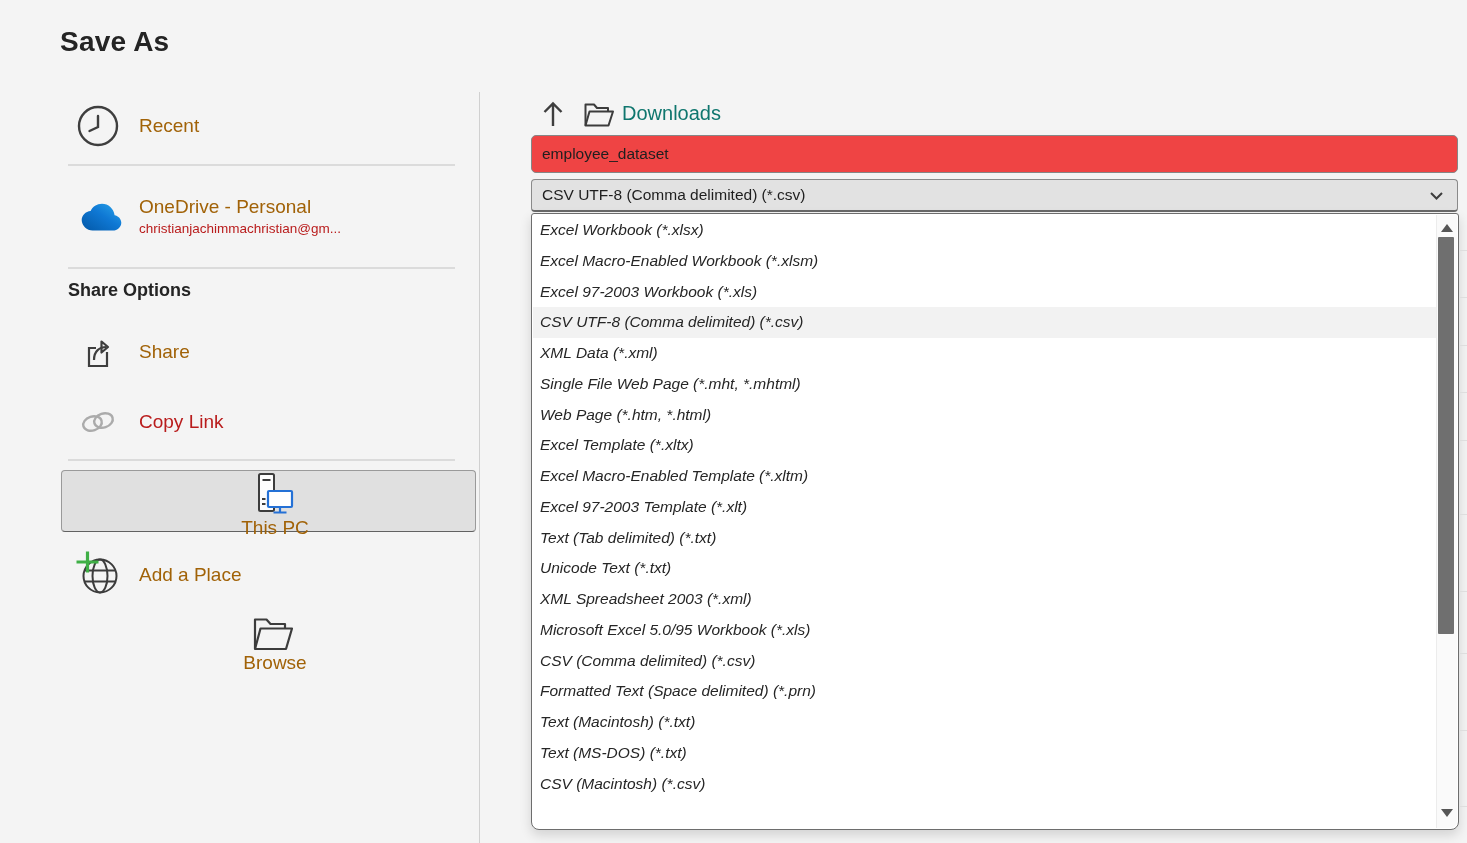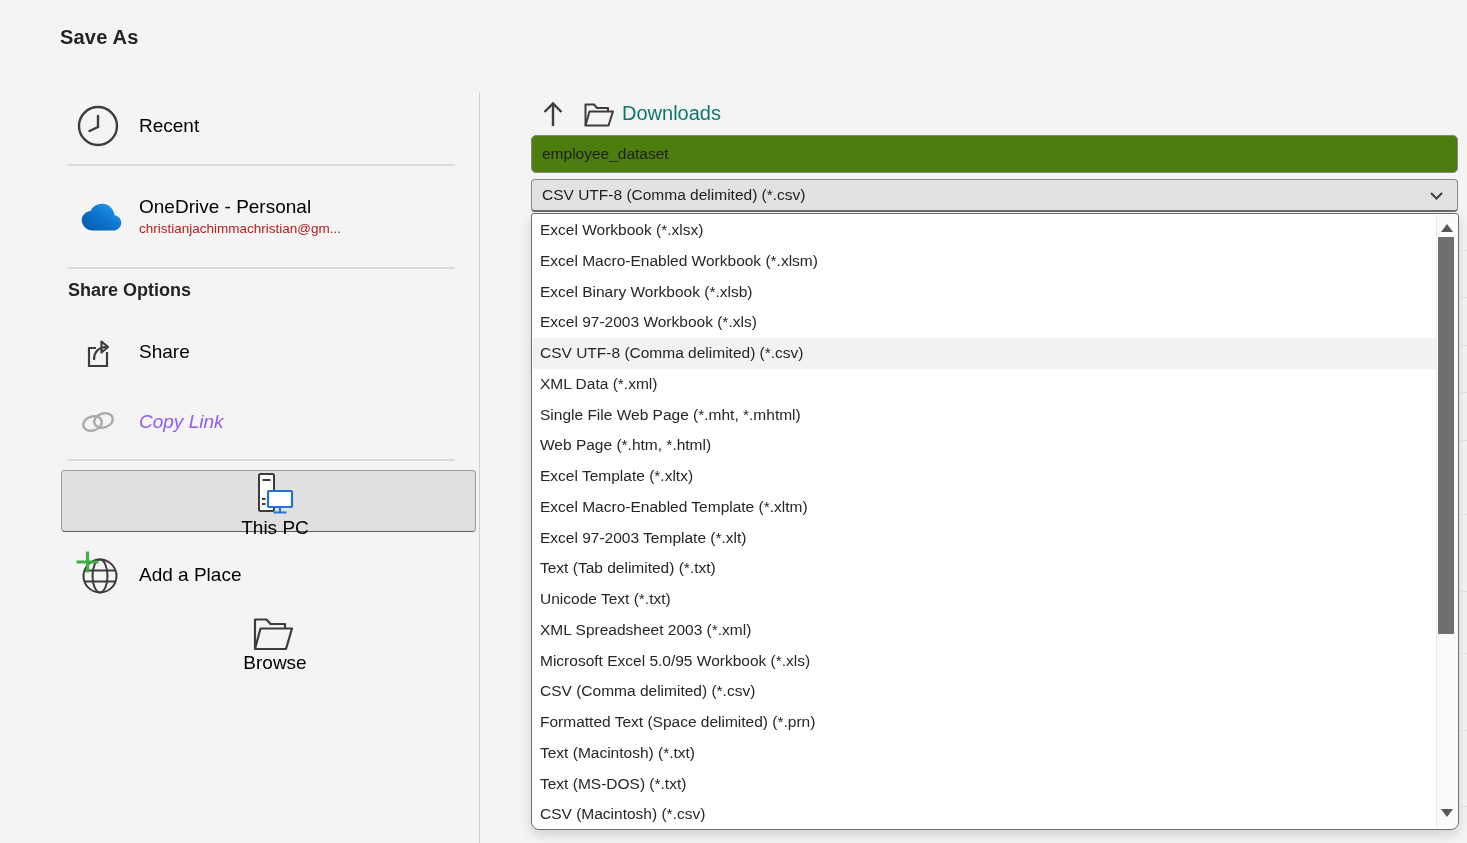--- a/index.html
+++ b/index.html
@@ -5,54 +5,55 @@
   html,body{margin:0;padding:0;}
   body{
     width:1467px;height:843px;position:relative;overflow:hidden;
     background:#f4f4f4;
     font-family:"Liberation Sans", sans-serif;
     -webkit-font-smoothing:antialiased;
   }
   .abs{position:absolute;}
 
   
-  .page-title{left:60px;top:26px;font-size:20px;font-weight:700;color:#242424;letter-spacing:.2px;}
+  .page-title{left:60px;top:26px;font-size:28px;font-weight:700;color:#242424;letter-spacing:.2px;}
   .v-divider{left:479px;top:92px;bottom:0;width:1px;background:#d0d0d0;}
   .h-sep{left:68px;width:387px;height:2px;background:#dbdbdb;}
 
   .side-item{position:absolute;left:61px;width:415px;height:60px;display:flex;align-items:center;cursor:pointer;box-sizing:border-box;}
   .side-item .ic{width:56px;margin-left:9px;display:flex;justify-content:center;align-items:center;flex:none;}
-  .side-item .lbl{margin-left:13px;font-size:19px;color:#000000;}
+  .side-item .lbl{margin-left:13px;font-size:19px;color:#a16207;}
   .side-item.selected{background:#e0e0e0;border:1px solid #9a9a9a;border-bottom-color:#616161;border-radius:4px;flex-direction:column;}
-  .side-item.disabled .lbl{color:#8b5cf6;font-style:italic;}
+  .side-item.disabled .lbl{color:#b91c1c;}
   .two-line .txt{margin-left:13px;display:flex;flex-direction:column;}
   .two-line .lbl{margin-left:0;}
   .two-line .sub{font-size:13.5px;color:#b91c1c;margin-top:3px;}
   .heading{left:68px;top:280px;font-size:18px;font-weight:700;color:#242424;}
 
   
   .crumb-label{left:622px;top:102px;font-size:20px;color:#0f766e;}
   .filename{
     left:531px;top:135px;width:927px;height:38px;box-sizing:border-box;
-    background:#4d7c0f;border:1px solid #868686;border-radius:5px;
+    background:#ef4444;border:1px solid #868686;border-radius:5px;
     font-family:"Liberation Sans",sans-serif;font-size:15.5px;color:#1f1f1f;
     padding:0 10px;outline:none;
   }
   .filetype{
     left:531px;top:179px;width:927px;height:33px;box-sizing:border-box;
     background:#e2e2e2;border:1px solid #8a8a8a;border-bottom:2px solid #696969;border-radius:4px;
     display:flex;align-items:center;font-size:15.5px;color:#1e1e1e;
     padding-left:10px;cursor:pointer;
   }
   .filetype .chev{position:absolute;right:13px;top:11px;}
 
   .popup{
     left:531px;top:213px;width:928px;height:617px;box-sizing:border-box;
     background:#fff;border:1px solid #6d6d6d;border-radius:3px 3px 8px 8px;
     box-shadow:0 5px 12px rgba(0,0,0,.14);
+    font-style:italic;
   }
   .popup-items{position:absolute;left:1px;top:1px;right:21px;bottom:1px;overflow:hidden;}
   .dd-item{
     height:30.75px;line-height:30.75px;padding-left:7px;
     font-size:15.5px;color:#262626;white-space:nowrap;cursor:pointer;
   }
   .dd-item.selected{background:#f2f2f2;}
 
   
   .sbar{position:absolute;top:1px;bottom:1px;right:1px;width:20px;background:#fafafa;border-left:1px solid #ececec;border-radius:0 2px 7px 0;}
@@ -192,21 +193,20 @@
       <path d="M2 2 L7.5 7.5 L13 2" fill="none" stroke="#3d3d3d" stroke-width="2"></path>
     </svg>
   </span>
 </div>
 
 <div class="abs popup">
   <div class="popup-items">
 
   <div class="dd-item">Excel Workbook (*.xlsx)</div>
       <div class="dd-item">Excel Macro-Enabled Workbook (*.xlsm)</div>
-      <div class="dd-item">Excel Binary Workbook (*.xlsb)</div>
       <div class="dd-item">Excel 97-2003 Workbook (*.xls)</div>
       <div class="dd-item selected">CSV UTF-8 (Comma delimited) (*.csv)</div>
       <div class="dd-item">XML Data (*.xml)</div>
       <div class="dd-item">Single File Web Page (*.mht, *.mhtml)</div>
       <div class="dd-item">Web Page (*.htm, *.html)</div>
       <div class="dd-item">Excel Template (*.xltx)</div>
       <div class="dd-item">Excel Macro-Enabled Template (*.xltm)</div>
       <div class="dd-item">Excel 97-2003 Template (*.xlt)</div>
       <div class="dd-item">Text (Tab delimited) (*.txt)</div>
       <div class="dd-item">Unicode Text (*.txt)</div>

